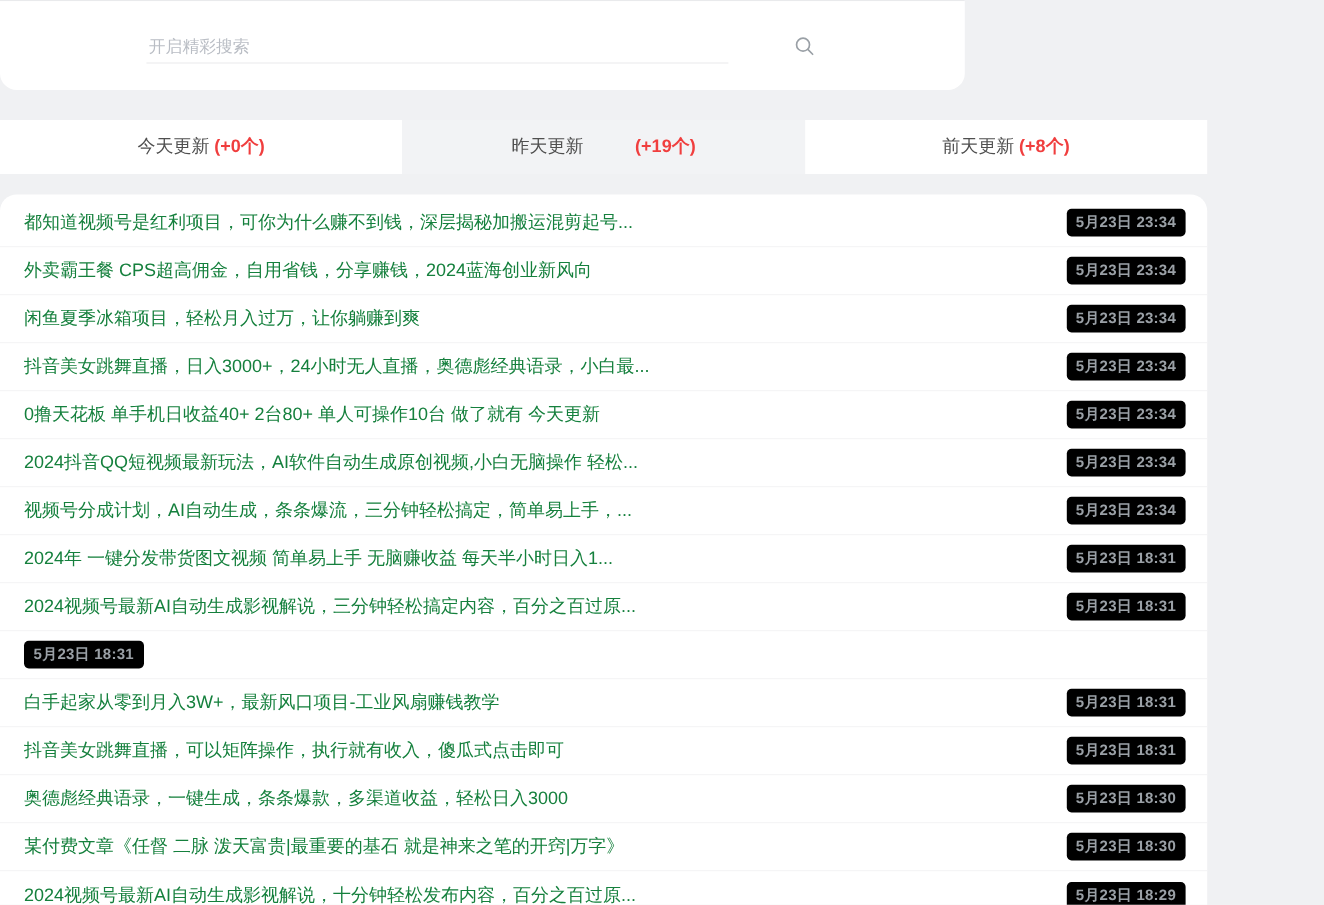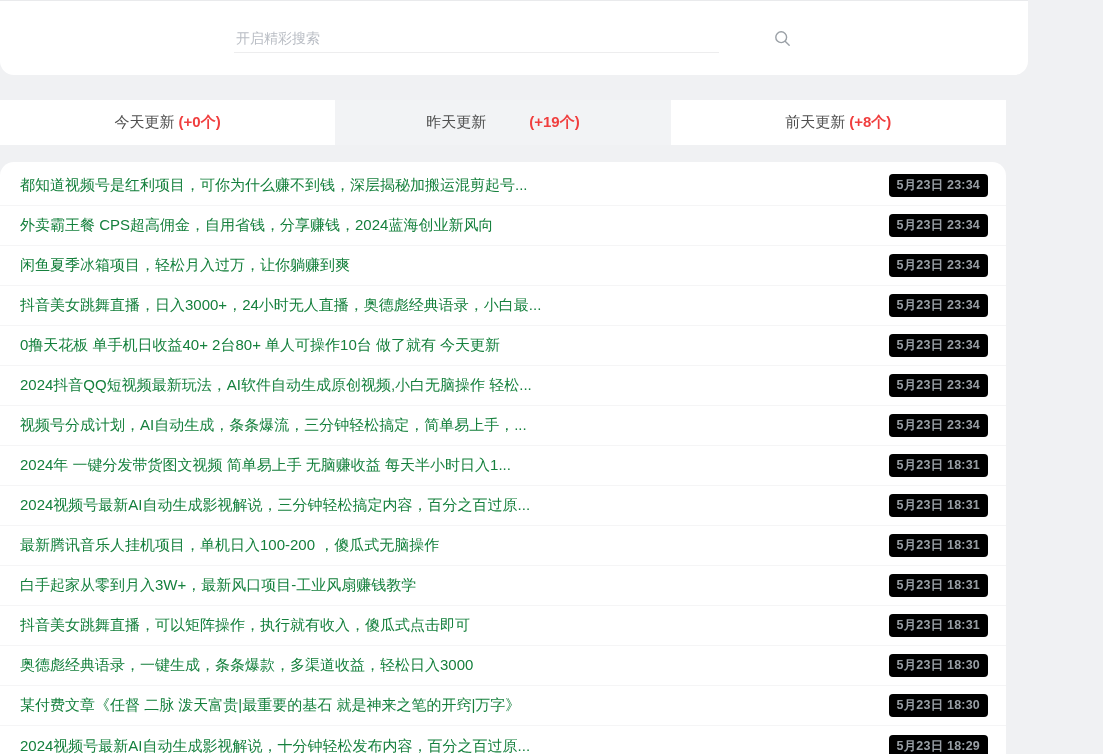--- a/index.html
+++ b/index.html
@@ -6,21 +6,21 @@
   html, body {
     width: 1103px; height: 754px;
     overflow: hidden;
     background: #f0f1f3;
     font-family: "Liberation Sans", "DejaVu Sans", sans-serif;
   }
   .content-col { width: 1006px; }
 
   
   .search-card {
-    width: 1028px; height: 75px;
+    width: 804px; height: 75px;
     background: #ffffff;
     border-radius: 0 0 14px 14px;
     border-top: 1px solid #e9eaec;
     display: flex; align-items: center;
   }
   .search-inner {
     width: 560px;
     margin: 0 auto;
     display: flex; align-items: center;
   }
@@ -172,21 +172,20 @@
     <div class="row-title">2024年 一键分发带货图文视频 简单易上手 无脑赚收益 每天半小时日入1...</div>
     <div class="row-date">5月23日 18:31</div>
   </div>
 
   <div class="row">
     <div class="row-title">2024视频号最新AI自动生成影视解说，三分钟轻松搞定内容，百分之百过原...</div>
     <div class="row-date">5月23日 18:31</div>
   </div>
 
   <div class="row">
-    <div class="row-title">最新腾讯音乐人挂机项目，单机日入100-200 ，傻瓜式无脑操作</div>
     <div class="row-date">5月23日 18:31</div>
   </div>
 
   <div class="row">
     <div class="row-title">白手起家从零到月入3W+，最新风口项目-工业风扇赚钱教学</div>
     <div class="row-date">5月23日 18:31</div>
   </div>
 
   <div class="row">
     <div class="row-title">抖音美女跳舞直播，可以矩阵操作，执行就有收入，傻瓜式点击即可</div>

